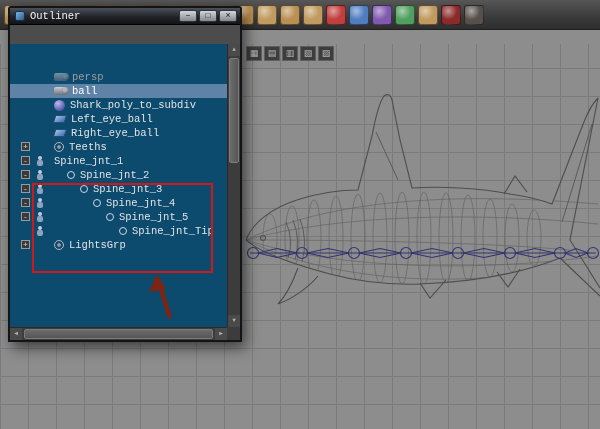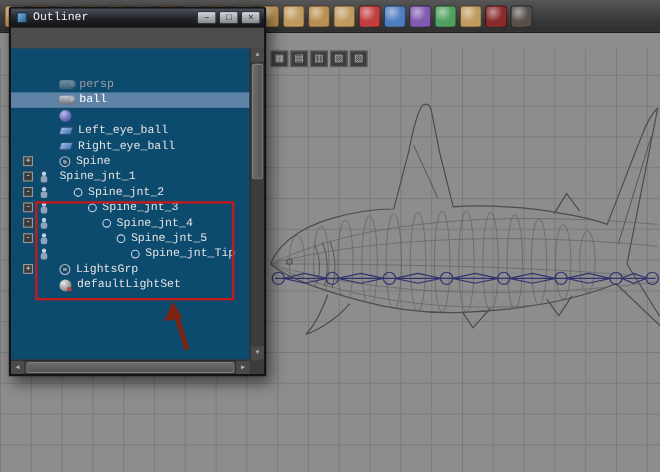--- a/index.html
+++ b/index.html
@@ -225,36 +225,37 @@
         <span class="nlabel">persp</span>
       </div>
       <div class="row selected">
         <span class="indent" style="width: 0px;"></span>
         <span class="nicon camera-icon"></span>
         <span class="nlabel">ball</span>
       </div>
       <div class="row">
         <span class="indent" style="width: 0px;"></span>
         <span class="nicon subdiv-icon"></span>
+        <span class="nlabel">Shark_poly_to_subdiv</span>
       </div>
       <div class="row">
         <span class="indent" style="width: 0px;"></span>
         <span class="nicon surface-icon"></span>
         <span class="nlabel">Left_eye_ball</span>
       </div>
       <div class="row">
         <span class="indent" style="width: 0px;"></span>
         <span class="nicon surface-icon"></span>
         <span class="nlabel">Right_eye_ball</span>
       </div>
       <div class="row">
         <span class="toggle">+</span>
         <span class="indent" style="width: 0px;"></span>
         <span class="nicon transform-icon"></span>
-        <span class="nlabel">Spine</span>
+        <span class="nlabel">Teeths</span>
       </div>
       <div class="row">
         <span class="toggle">-</span>
         <span class="jficon"></span>
         <span class="indent" style="width: 0px;"></span>
         <span class="nlabel">Spine_jnt_1</span>
       </div>
       <div class="row">
         <span class="toggle">-</span>
         <span class="jficon"></span>
@@ -287,25 +288,20 @@
         <span class="jficon"></span>
         <span class="indent" style="width: 65px;"></span>
         <span class="nicon joint-ring"></span>
         <span class="nlabel">Spine_jnt_Tip</span>
       </div>
       <div class="row">
         <span class="toggle">+</span>
         <span class="indent" style="width: 0px;"></span>
         <span class="nicon transform-icon"></span>
         <span class="nlabel">LightsGrp</span>
-      </div>
-      <div class="row">
-        <span class="indent" style="width: 0px;"></span>
-        <span class="nicon set-icon"></span>
-        <span class="nlabel">defaultLightSet</span>
       </div>
     </div>
 
   <div class="vscroll">
     <div class="sb-btn vs-up">▲</div>
     <div class="vs-thumb"></div>
     <div class="sb-btn vs-down">▼</div>
   </div>
   <div class="hscroll">
     <div class="hs-btn hs-left">◀</div>

